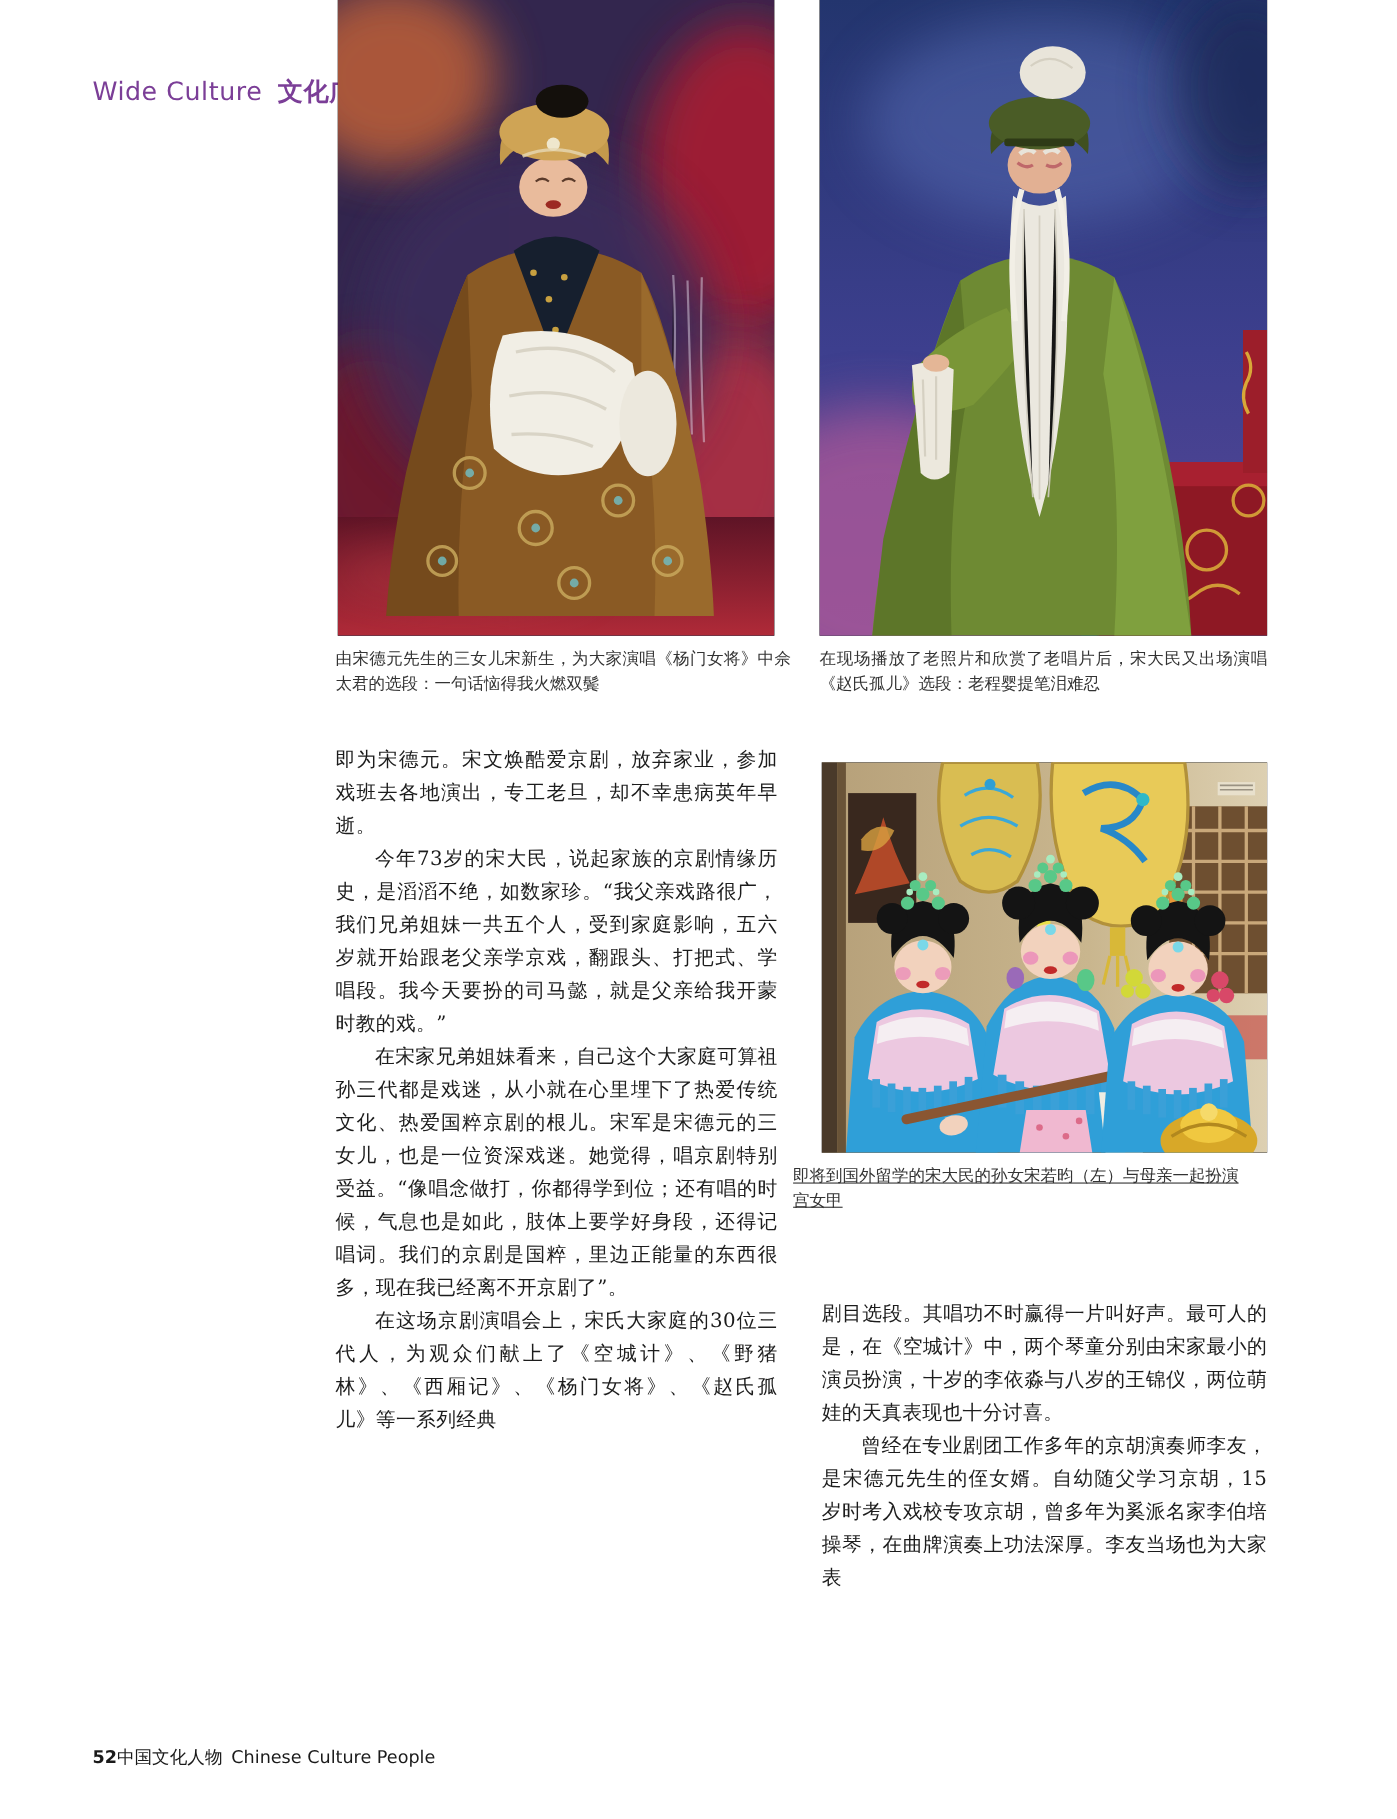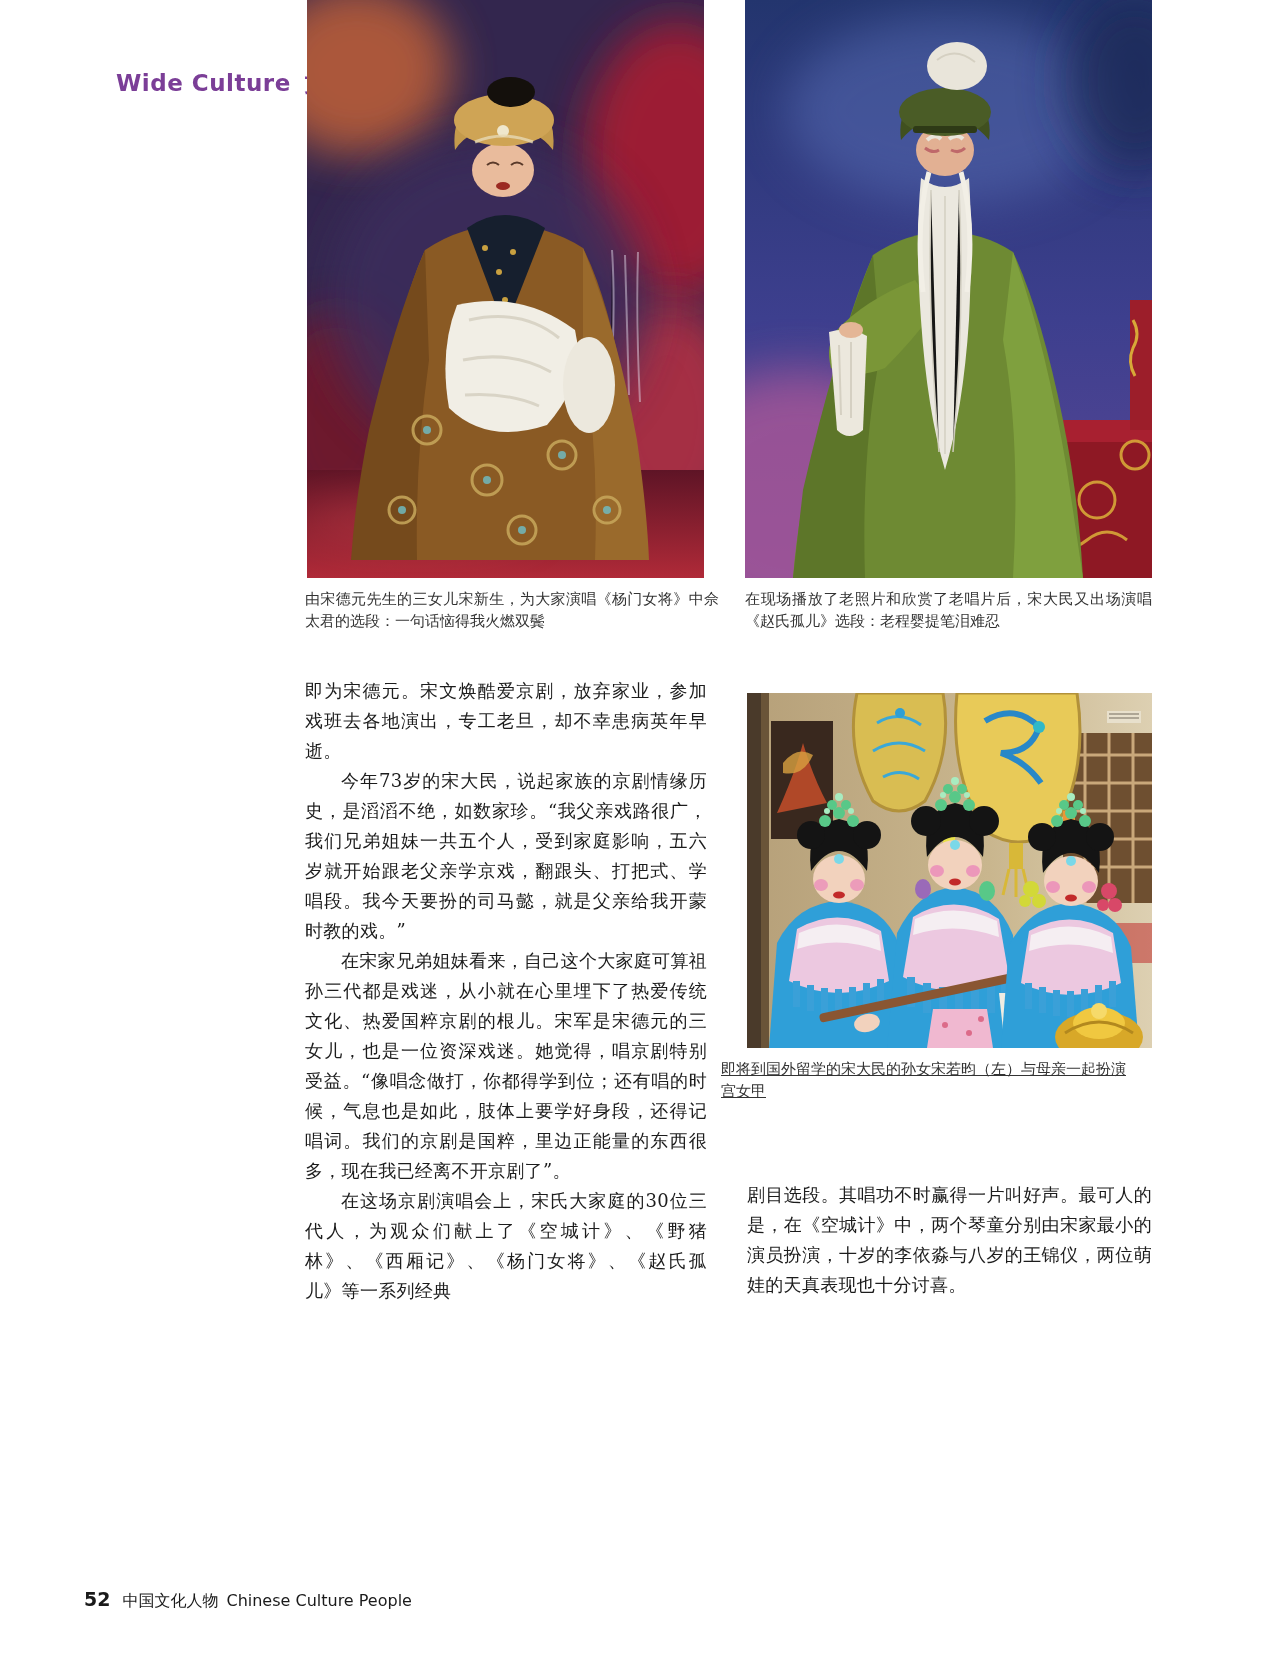--- a/index.html
+++ b/index.html
@@ -1,31 +1,31 @@
 <!DOCTYPE html>
 <html><head>
 <meta charset="utf-8">
 <style>
   html,body{margin:0;padding:0;background:#ffffff;}
   .page{position:relative;width:1270px;height:1654px;background:#ffffff;overflow:hidden;
         font-family:"DejaVu Serif","Liberation Serif",serif;color:#1c1c1c;}
   .hdr{position:absolute;left:84px;top:68px;font-family:"DejaVu Sans","Liberation Sans",sans-serif;
        font-size:23px;letter-spacing:.5px;white-space:nowrap;}
-  .hdr .en{font-weight:700;margin-left:32px;}
+  .hdr .en{font-weight:400;}
   .hdr .zh{font-weight:700;margin-left:14px;}
   .photo{position:absolute;overflow:hidden;background:#222;}
   .photo svg{display:block;}
   .caption{position:absolute;font-family:"DejaVu Sans","Liberation Sans",sans-serif;
            font-size:15px;line-height:22px;color:#333;text-align:justify;}
   .col{position:absolute;font-size:18px;line-height:30px;text-align:justify;letter-spacing:.3px;}
   .col p{margin:0;}
   .col p.indent{text-indent:2em;}
   .footer{position:absolute;left:84px;top:1588px;font-family:"DejaVu Sans","Liberation Sans",sans-serif;
           font-size:16px;color:#1a1a1a;white-space:nowrap;}
-  .footer .pg{font-weight:700;font-size:19px;margin-right:12px;}
+  .footer .pg{font-weight:700;font-size:16px;}
   .footer .zh{margin-right:8px;}
 </style>
 </head>
 <body>
 
 <div class="page">
 
   <div class="hdr" style="color:#7b3e97;">
     <span class="en">Wide Culture</span><span class="zh">文化广角</span>
   </div>
@@ -360,19 +360,20 @@
           <path d="M318 340 q34 -22 68 0" stroke="#b2881e" stroke-width="3" fill="none"></path>
         </g>
       </g>
     </svg>
   </div>
 
   <div class="caption" style="left:721px;top:1058px;width:405px;text-decoration:underline;">即将到国外留学的宋大民的孙女宋若昀（左）与母亲一起扮演宫女甲</div>
 
   <div class="col" style="left:747px;top:1180px;width:405px;">
       <p class="">剧目选段。其唱功不时赢得一片叫好声。最可人的是，在《空城计》中，两个琴童分别由宋家最小的演员扮演，十岁的李依淼与八岁的王锦仪，两位萌娃的天真表现也十分讨喜。</p>
+      <p class="indent">曾经在专业剧团工作多年的京胡演奏师李友，是宋德元先生的侄女婿。自幼随父学习京胡，15岁时考入戏校专攻京胡，曾多年为奚派名家李伯培操琴，在曲牌演奏上功法深厚。李友当场也为大家表</p>
     </div>
 
   <div class="footer">
     <span class="pg">52</span><span class="zh">中国文化人物</span><span class="en">Chinese Culture People</span>
   </div>
 
 </div>
 
 </body></html>

